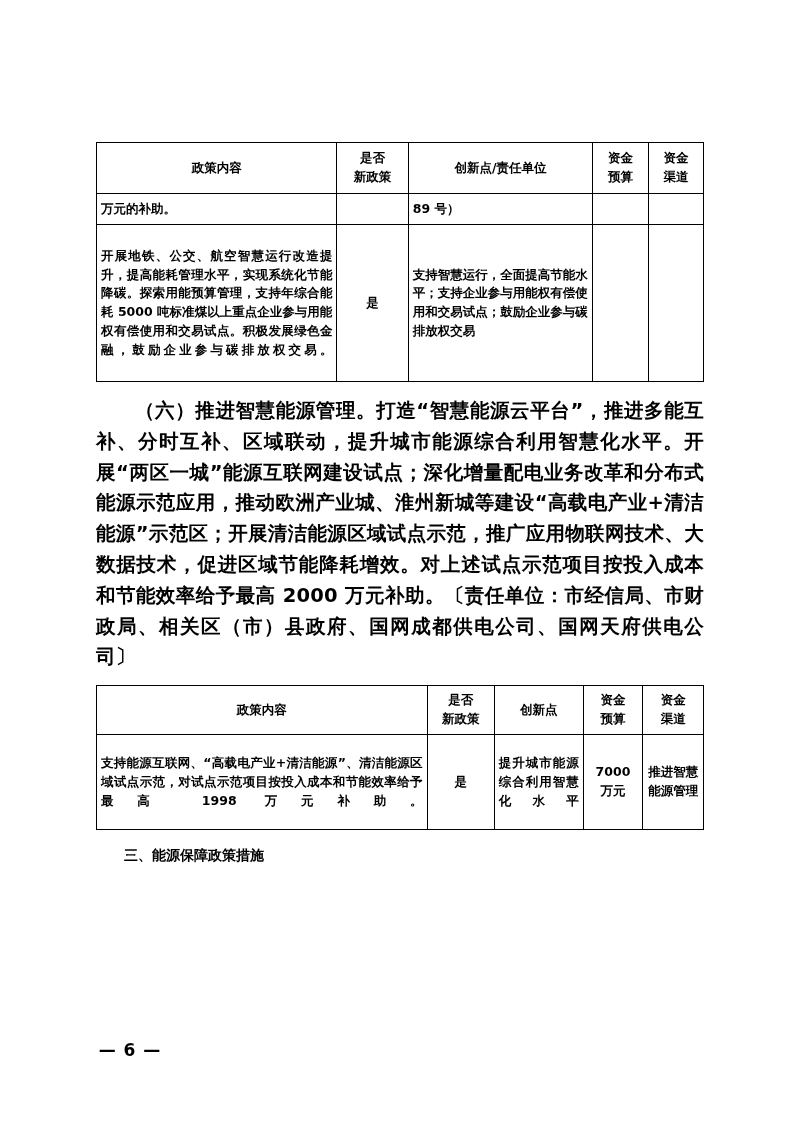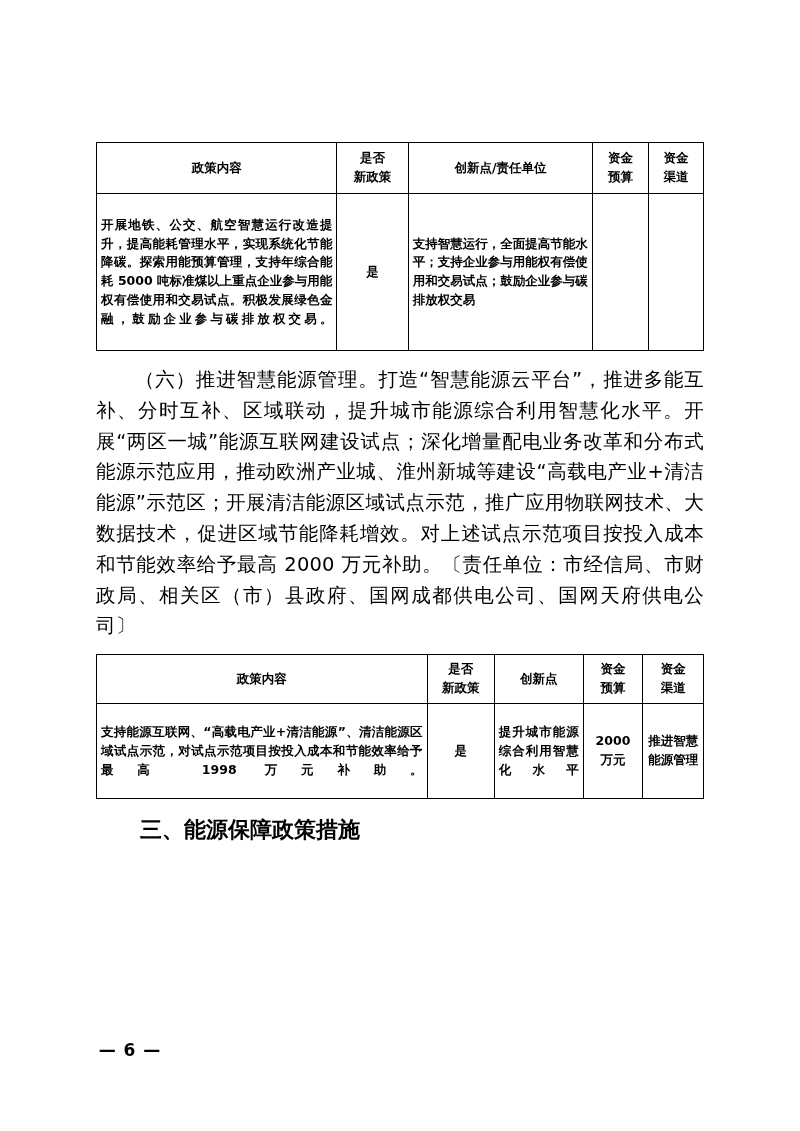--- a/index.html
+++ b/index.html
@@ -53,33 +53,33 @@
   }
   .c-left { text-align: left; }
   .hdr td { text-align: center; }
   .hdr-two {
     line-height: 1.25;
   }
 
   
   .para {
     font-family: "DejaVu Sans", "Liberation Sans", sans-serif;
-    font-weight: normal;
+    font-weight: bold;
     font-size: 19.5px;
     line-height: 1.58;
     text-align: justify;
     text-justify: inter-ideograph;
     margin: 10px 0 0 0;
     letter-spacing: 0.2px;
   }
   .para.indent { text-indent: 2em; }
   .heading {
     font-family: "DejaVu Sans", "Liberation Sans", sans-serif;
     font-weight: bold;
-    font-size: 22px;
+    font-size: 14px;
     line-height: 1.58;
     text-indent: 2em;
     margin: 8px 0 0 0;
   }
   .gap-before { margin-top: 14px; }
   .gap-after { margin-bottom: 12px; }
 
   
   .page-number {
     position: absolute;
@@ -118,20 +118,27 @@
           <td class="hdr-two">
             <div>资金</div>
             <div>预算</div>
           </td>
           <td class="hdr-two">
             <div>资金</div>
             <div>渠道</div>
           </td>
         </tr>
         <tr>
+          <td class="c-left" style="height:24px">万元的补助。</td>
+          <td class="c-center"></td>
+          <td class="c-left">89 号）</td>
+          <td class="c-center"></td>
+          <td class="c-center"></td>
+        </tr>
+        <tr>
           <td class="c-just" style="height:150px">开展地铁、公交、航空智慧运行改造提升，提高能耗管理水平，实现系统化节能降碳。探索用能预算管理，支持年综合能耗 5000 吨标准煤以上重点企业参与用能权有偿使用和交易试点。积极发展绿色金融，鼓励企业参与碳排放权交易。</td>
           <td class="c-center">是</td>
           <td class="c-left">支持智慧运行，全面提高节能水平；支持企业参与用能权有偿使用和交易试点；鼓励企业参与碳排放权交易</td>
           <td class="c-center"></td>
           <td class="c-center"></td>
         </tr>
       </tbody>
     </table>
 
     <p class="para indent gap-before gap-after">（六）推进智慧能源管理。打造“智慧能源云平台”，推进多能互补、分时互补、区域联动，提升城市能源综合利用智慧化水平。开展“两区一城”能源互联网建设试点；深化增量配电业务改革和分布式能源示范应用，推动欧洲产业城、淮州新城等建设“高载电产业+清洁能源”示范区；开展清洁能源区域试点示范，推广应用物联网技术、大数据技术，促进区域节能降耗增效。对上述试点示范项目按投入成本和节能效率给予最高 2000 万元补助。〔责任单位：市经信局、市财政局、相关区（市）县政府、国网成都供电公司、国网天府供电公司〕</p>
@@ -158,21 +165,21 @@
           </td>
           <td class="hdr-two">
             <div>资金</div>
             <div>渠道</div>
           </td>
         </tr>
         <tr>
           <td class="c-just" style="height:88px">支持能源互联网、“高载电产业+清洁能源”、清洁能源区域试点示范，对试点示范项目按投入成本和节能效率给予最高 1998 万元补助。</td>
           <td class="c-center">是</td>
           <td class="c-just">提升城市能源综合利用智慧化水平</td>
-          <td class="c-center">2000 万元</td>
+          <td class="c-center">7000 万元</td>
           <td class="c-center">推进智慧能源管理</td>
         </tr>
       </tbody>
     </table>
 
     <p class="heading gap-before">三、能源保障政策措施</p>
 
 
   </div>
 

